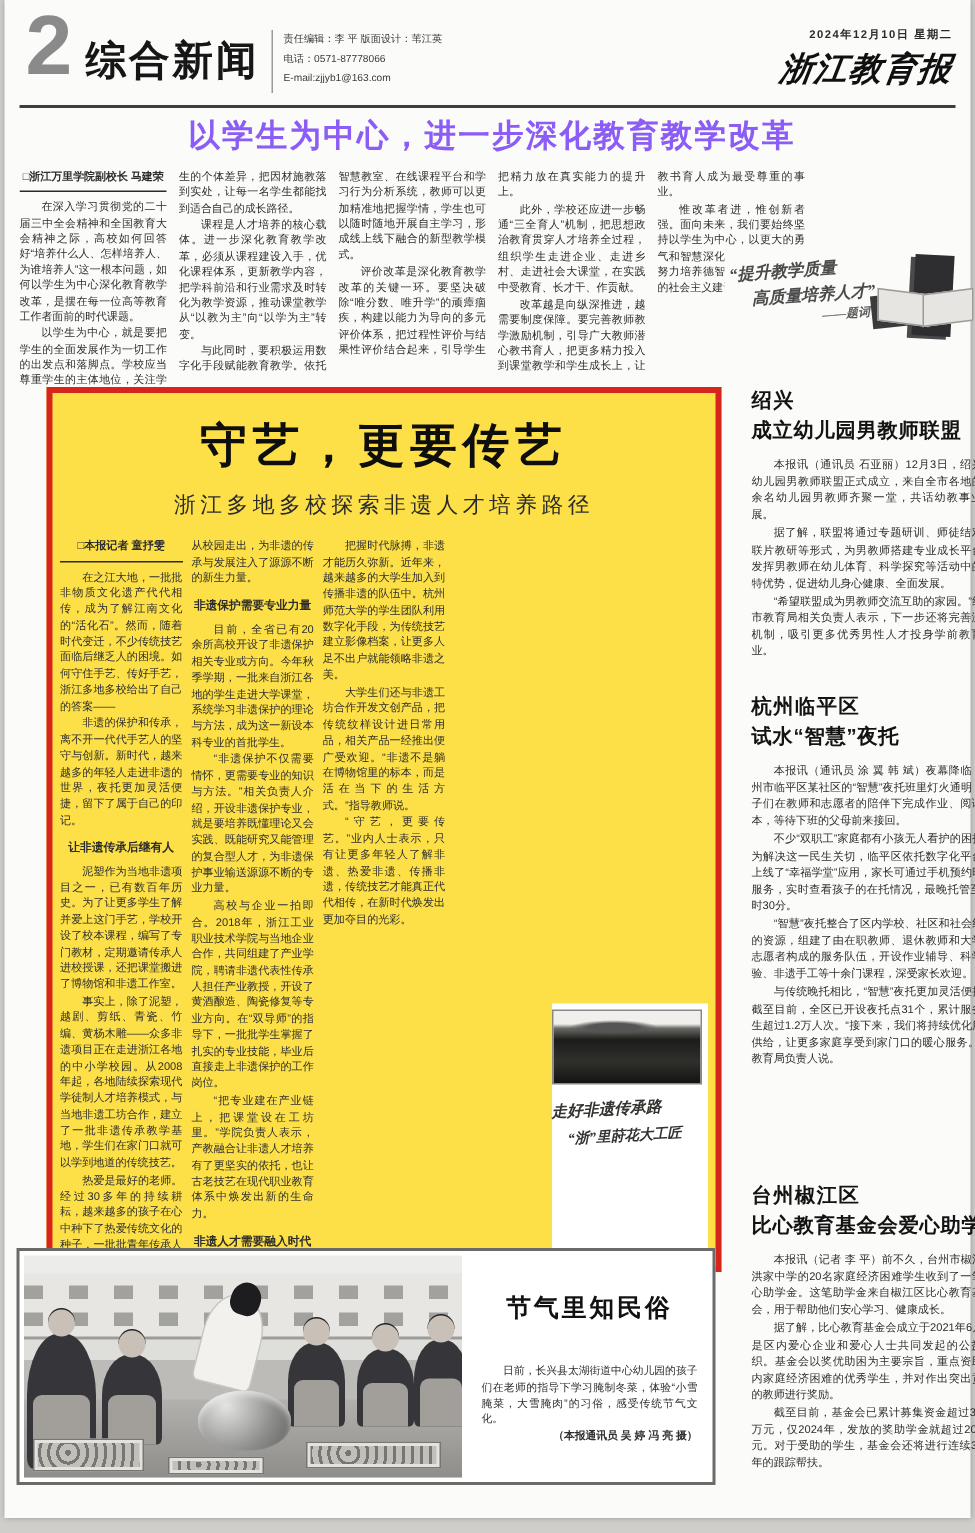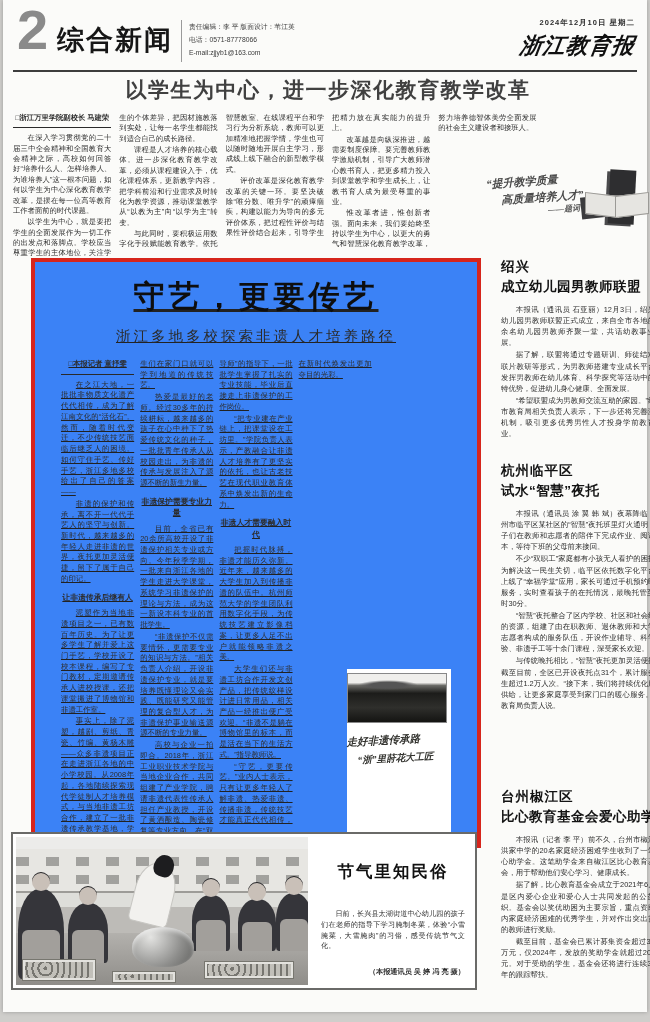--- a/index.html
+++ b/index.html
@@ -18,38 +18,38 @@
   .masthead { margin-top:3px; font-family:"Liberation Serif", serif; font-style:italic; font-weight:bold; font-size:22px; color:#101010; transform:skewX(-8deg); letter-spacing:1px; }
   .header-rule { position:absolute; left:10px; right:10px; top:70px; border-top:2px solid #3d3d3d; }
 
   
   .para { text-indent:2em; text-align:justify; margin-bottom:1px; }
   .byline { font-weight:bold; text-align:center; border-bottom:1.5px solid #2a2a2a; padding-bottom:4px; margin-bottom:5px; text-indent:0; }
   .subhead { font-weight:bold; text-align:center; font-size:1.06em; margin:7px 0 5px; }
 
   
   .top-article { position:absolute; left:10px; top:76px; width:630px; height:180px; }
-  .top-headline { text-align:center; font-size:21px; font-weight:bold; color:#404040; letter-spacing:1.5px; }
+  .top-headline { text-align:center; font-size:21px; font-weight:bold; color:#8b5cf6; letter-spacing:1.5px; }
   .top-body { margin-top:9px; height:146px; column-count:6; column-gap:8px; column-fill:auto; overflow:hidden;
               font-size:7.3px; line-height:1.42; color:#2d2d2d; }
   .quote-graphic { position:absolute; right:0; bottom:0; width:160px; height:92px; background:#fbfbf9; }
   .books { position:absolute; right:2px; top:6px; width:58px; height:70px; }
   .book1 { position:absolute; right:6px; top:0; width:26px; height:54px; background:#2e2e30; transform:rotate(3deg); box-shadow:-3px 2px 0 #4a4a4c; }
   .book2 { position:absolute; right:30px; top:26px; width:30px; height:22px; background:#3b3b3d; transform:rotate(-6deg); }
   .openbook { position:absolute; left:2px; bottom:24px; width:64px; height:22px; }
   .openbook:before, .openbook:after { content:""; position:absolute; top:0; width:32px; height:20px; background:#e6e5e1; border:1px solid #9b9a96; }
   .openbook:before { left:0; transform:skewY(7deg); }
   .openbook:after  { right:0; transform:skewY(-7deg); }
   .quote-text { position:absolute; left:4px; top:8px; width:110px; font-family:"Liberation Serif", serif; font-style:italic; font-weight:bold;
                 color:#4b4b4b; font-size:11px; line-height:1.5; transform:rotate(-4deg); }
   .quote-text .l2 { margin-left:14px; }
   .quote-attr { font-size:8px; margin-left:60px; color:#5a5a5a; }
 
   
-  .feature { position:absolute; left:28px; top:258px; width:450px; height:590px; border:4.5px solid #d6251c; background:#3b82f6; padding:10px 26px 8px;text-decoration:underline; }
+  .feature { position:absolute; left:28px; top:258px; width:450px; height:590px; border:4.5px solid #d6251c; background:#fde047; padding:10px 5px 8px; }
   .feature-title { text-align:center; font-size:31px; font-weight:bold; color:#0e0e0e; letter-spacing:4px; margin-top:4px; }
   .feature-subtitle { text-align:center; font-size:14.5px; color:#2b2b2b; letter-spacing:3px; margin-top:9px; font-weight:500; }
   .feature-body { margin-top:13px; height:478px; column-count:5; column-gap:6px; column-fill:auto; overflow:hidden;
                   font-size:7.4px; line-height:1.45; color:#2d2d2d; position:relative; }
   .feature-wrap { position:relative; height:478px; margin-top:13px; }
   .feature-wrap .feature-body { margin-top:0; }
   .calligraphy-card { position:absolute; right:0; bottom:0; width:104px; height:168px; background:#fff; padding-top:4px; }
   .ink-photo { width:100px; height:50px; border:1px solid #888;
                background:linear-gradient(180deg,#f0efec 0 18%, #6a6a66 24%, #1c1c1a 40%, #2f2f2c 70%, #141412 100%); }
   .ink-photo .blob { position:relative; top:6px; left:10px; width:60px; height:10px; background:radial-gradient(ellipse at center,#555 0 40%, transparent 70%); }
@@ -69,21 +69,21 @@
   .tray .food { position:absolute; inset:2px; background:repeating-radial-gradient(circle at 30% 40%, #5c5b55 0 2px, #b9b7b0 2px 6px); opacity:.8; }
   .figure { position:absolute; border-radius:46% 46% 8% 8%; background:#35353a; }
   .figure .head { position:absolute; left:50%; transform:translateX(-50%); top:-16px; width:18px; height:18px; border-radius:50%; background:#c9c0b8; }
   .figure .hair { position:absolute; left:50%; transform:translateX(-50%); top:-17px; width:18px; height:10px; border-radius:9px 9px 0 0; background:#232326; }
   .figure .apron { position:absolute; left:4px; right:4px; bottom:0; height:55%; border-radius:6px 6px 0 0; background:#b5b2ad; opacity:.85; }
   .teacher-body { position:absolute; left:118px; top:26px; width:40px; height:62px; border-radius:45% 45% 10% 10%; background:#f2f1ee; transform:rotate(14deg); border:1px solid #c7c6c2; }
   .teacher-hair { position:absolute; left:138px; top:18px; width:20px; height:22px; border-radius:50% 50% 40% 40%; background:#1d1d1f; transform:rotate(18deg); }
   .caption-area { position:absolute; left:300px; top:3px; width:160px; height:148px; padding:10px 8px 6px; }
   .photo-title { text-align:center; font-size:16.5px; font-weight:bold; letter-spacing:2px; color:#111; margin-top:14px; }
   .photo-caption { margin-top:26px; font-size:7.2px; line-height:1.5; text-align:justify; text-indent:2em; color:#2e2e2e; }
-  .photo-credit { margin-top:15px; font-size:7.2px; text-align:right; color:#2e2e2e; font-weight:bold; }
+  .photo-credit { margin-top:0; font-size:7.2px; text-align:right; color:#2e2e2e; font-weight:bold; }
 
   
   .sidebar { position:absolute; left:482px; top:236px; width:162px; height:778px; }
   .side-item { position:absolute; left:16px; width:162px; }
   .side-kicker { font-size:13.5px; font-weight:bold; color:#131313; letter-spacing:1px; }
   .side-headline { font-size:13.5px; font-weight:bold; color:#131313; letter-spacing:.5px; margin-top:2px; }
   .side-body { margin-top:8px; font-size:7.4px; line-height:1.5; color:#2d2d2d; overflow:hidden; }
   #side-item-0 { top:22px; } #side-item-0 .side-body { max-height:152px; }
   #side-item-1 { top:226px; } #side-item-1 .side-body { max-height:246px; }
   #side-item-2 { top:552px; } #side-item-2 .side-body { max-height:182px; }
@@ -111,20 +111,21 @@
 
   <div class="top-article">
     <div class="top-headline">以学生为中心，进一步深化教育教学改革</div>
     <div class="top-body">
         <p class="byline">□浙江万里学院副校长 马建荣</p>
         <p class="para">在深入学习贯彻党的二十届三中全会精神和全国教育大会精神之际，高校如何回答好“培养什么人、怎样培养人、为谁培养人”这一根本问题，如何以学生为中心深化教育教学改革，是摆在每一位高等教育工作者面前的时代课题。</p>
         <p class="para">以学生为中心，就是要把学生的全面发展作为一切工作的出发点和落脚点。学校应当尊重学生的主体地位，关注学生的个体差异，把因材施教落到实处，让每一名学生都能找到适合自己的成长路径。</p>
         <p class="para">课程是人才培养的核心载体。进一步深化教育教学改革，必须从课程建设入手，优化课程体系，更新教学内容，把学科前沿和行业需求及时转化为教学资源，推动课堂教学从“以教为主”向“以学为主”转变。</p>
         <p class="para">与此同时，要积极运用数字化手段赋能教育教学。依托智慧教室、在线课程平台和学习行为分析系统，教师可以更加精准地把握学情，学生也可以随时随地开展自主学习，形成线上线下融合的新型教学模式。</p>
         <p class="para">评价改革是深化教育教学改革的关键一环。要坚决破除“唯分数、唯升学”的顽瘴痼疾，构建以能力为导向的多元评价体系，把过程性评价与结果性评价结合起来，引导学生把精力放在真实能力的提升上。</p>
+        <p class="para">此外，学校还应进一步畅通“三全育人”机制，把思想政治教育贯穿人才培养全过程，组织学生走进企业、走进乡村、走进社会大课堂，在实践中受教育、长才干、作贡献。</p>
         <p class="para">改革越是向纵深推进，越需要制度保障。要完善教师教学激励机制，引导广大教师潜心教书育人，把更多精力投入到课堂教学和学生成长上，让教书育人成为最受尊重的事业。</p>
         <p class="para">惟改革者进，惟创新者强。面向未来，我们要始终坚持以学生为中心，以更大的勇气和智慧深化教育教学改革，努力培养德智体美劳全面发展的社会主义建设者和接班人。</p>
       </div>
     <div class="quote-graphic">
       <div class="books">
         <div class="book1"></div>
         <div class="book2"></div>
         <div class="openbook"></div>
       </div>
       <div class="quote-text">

